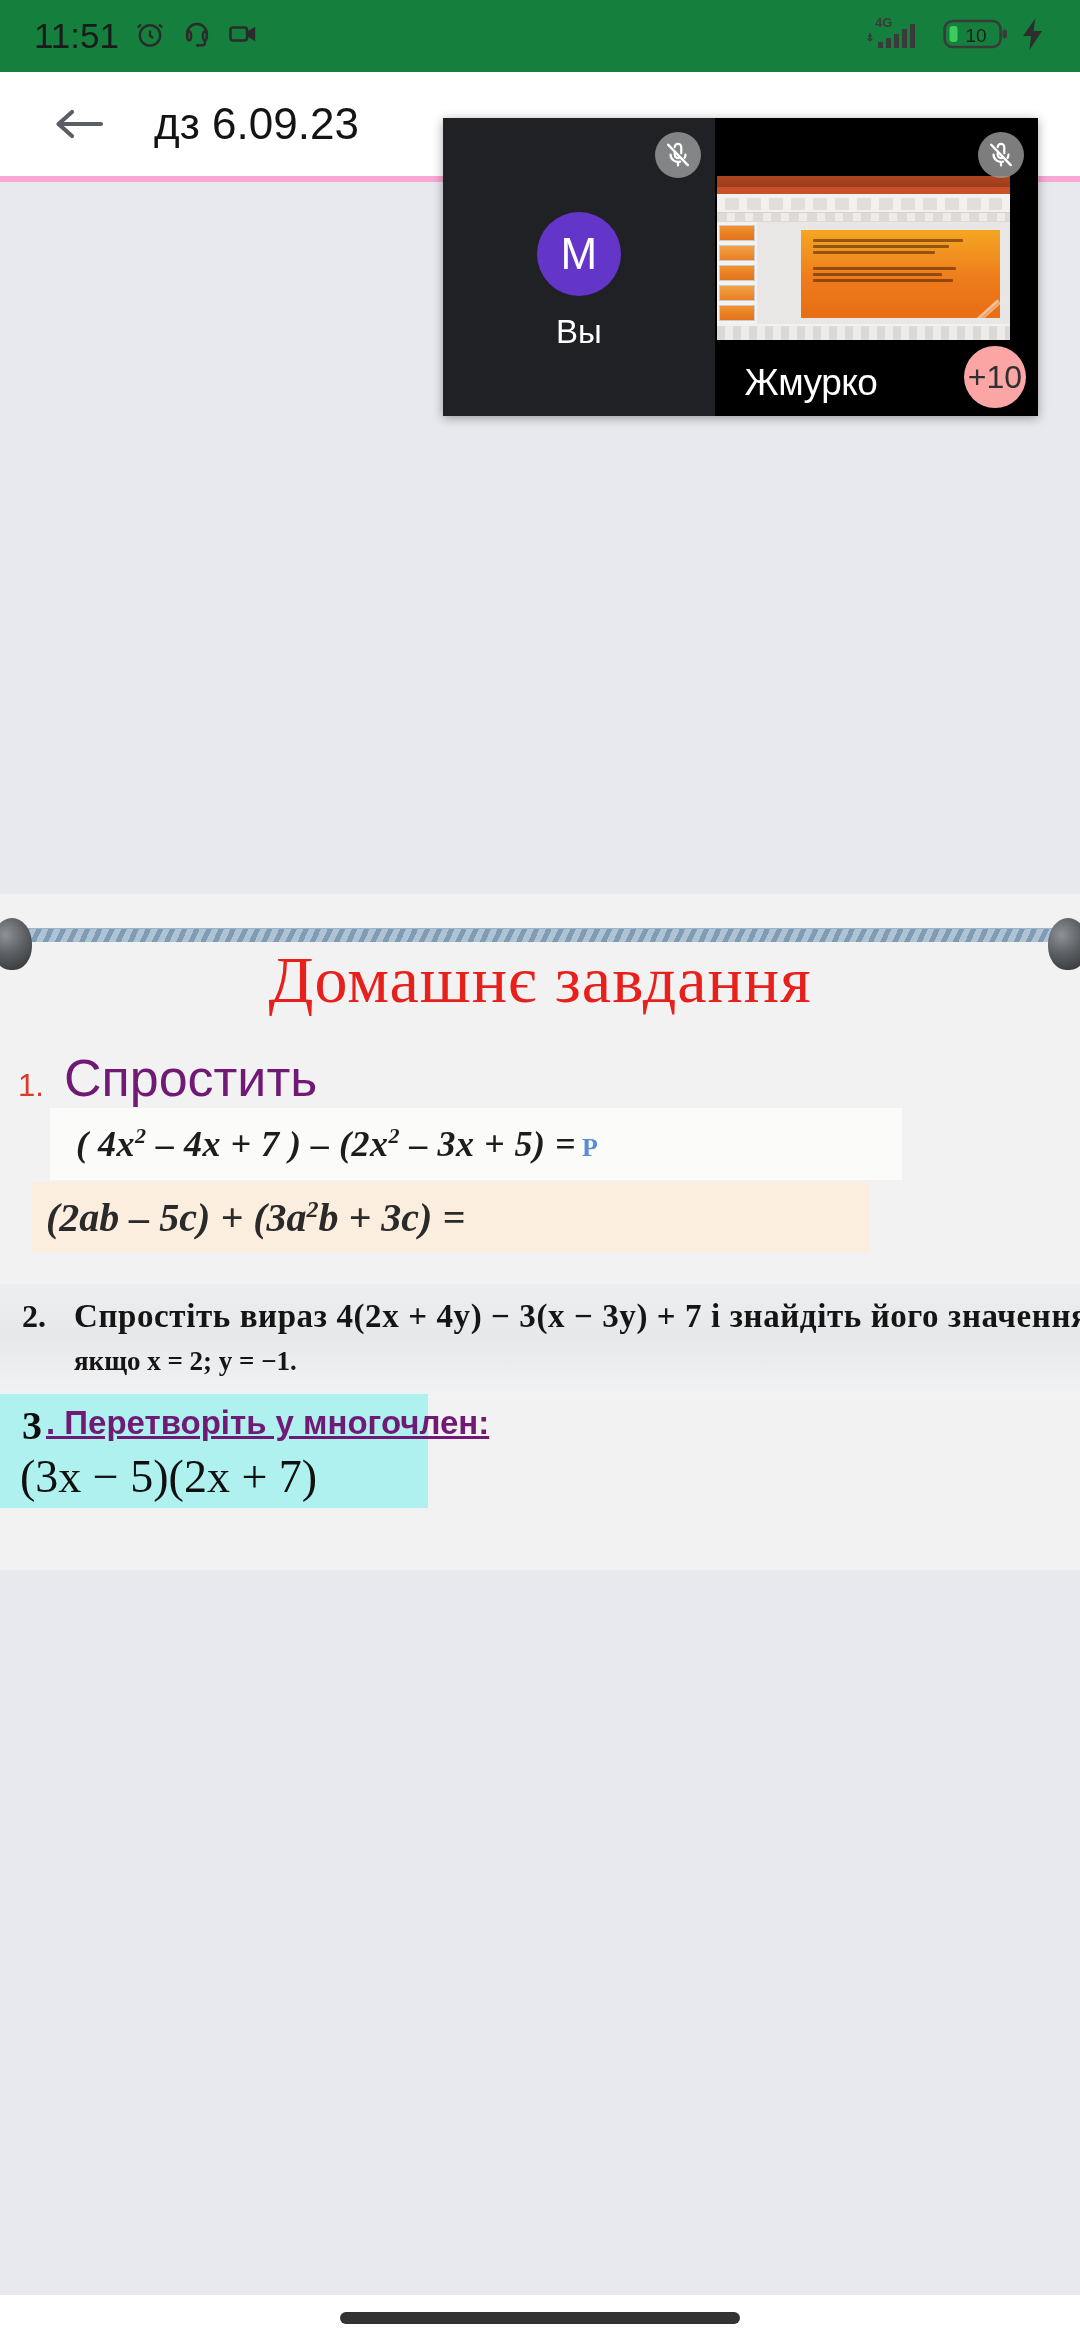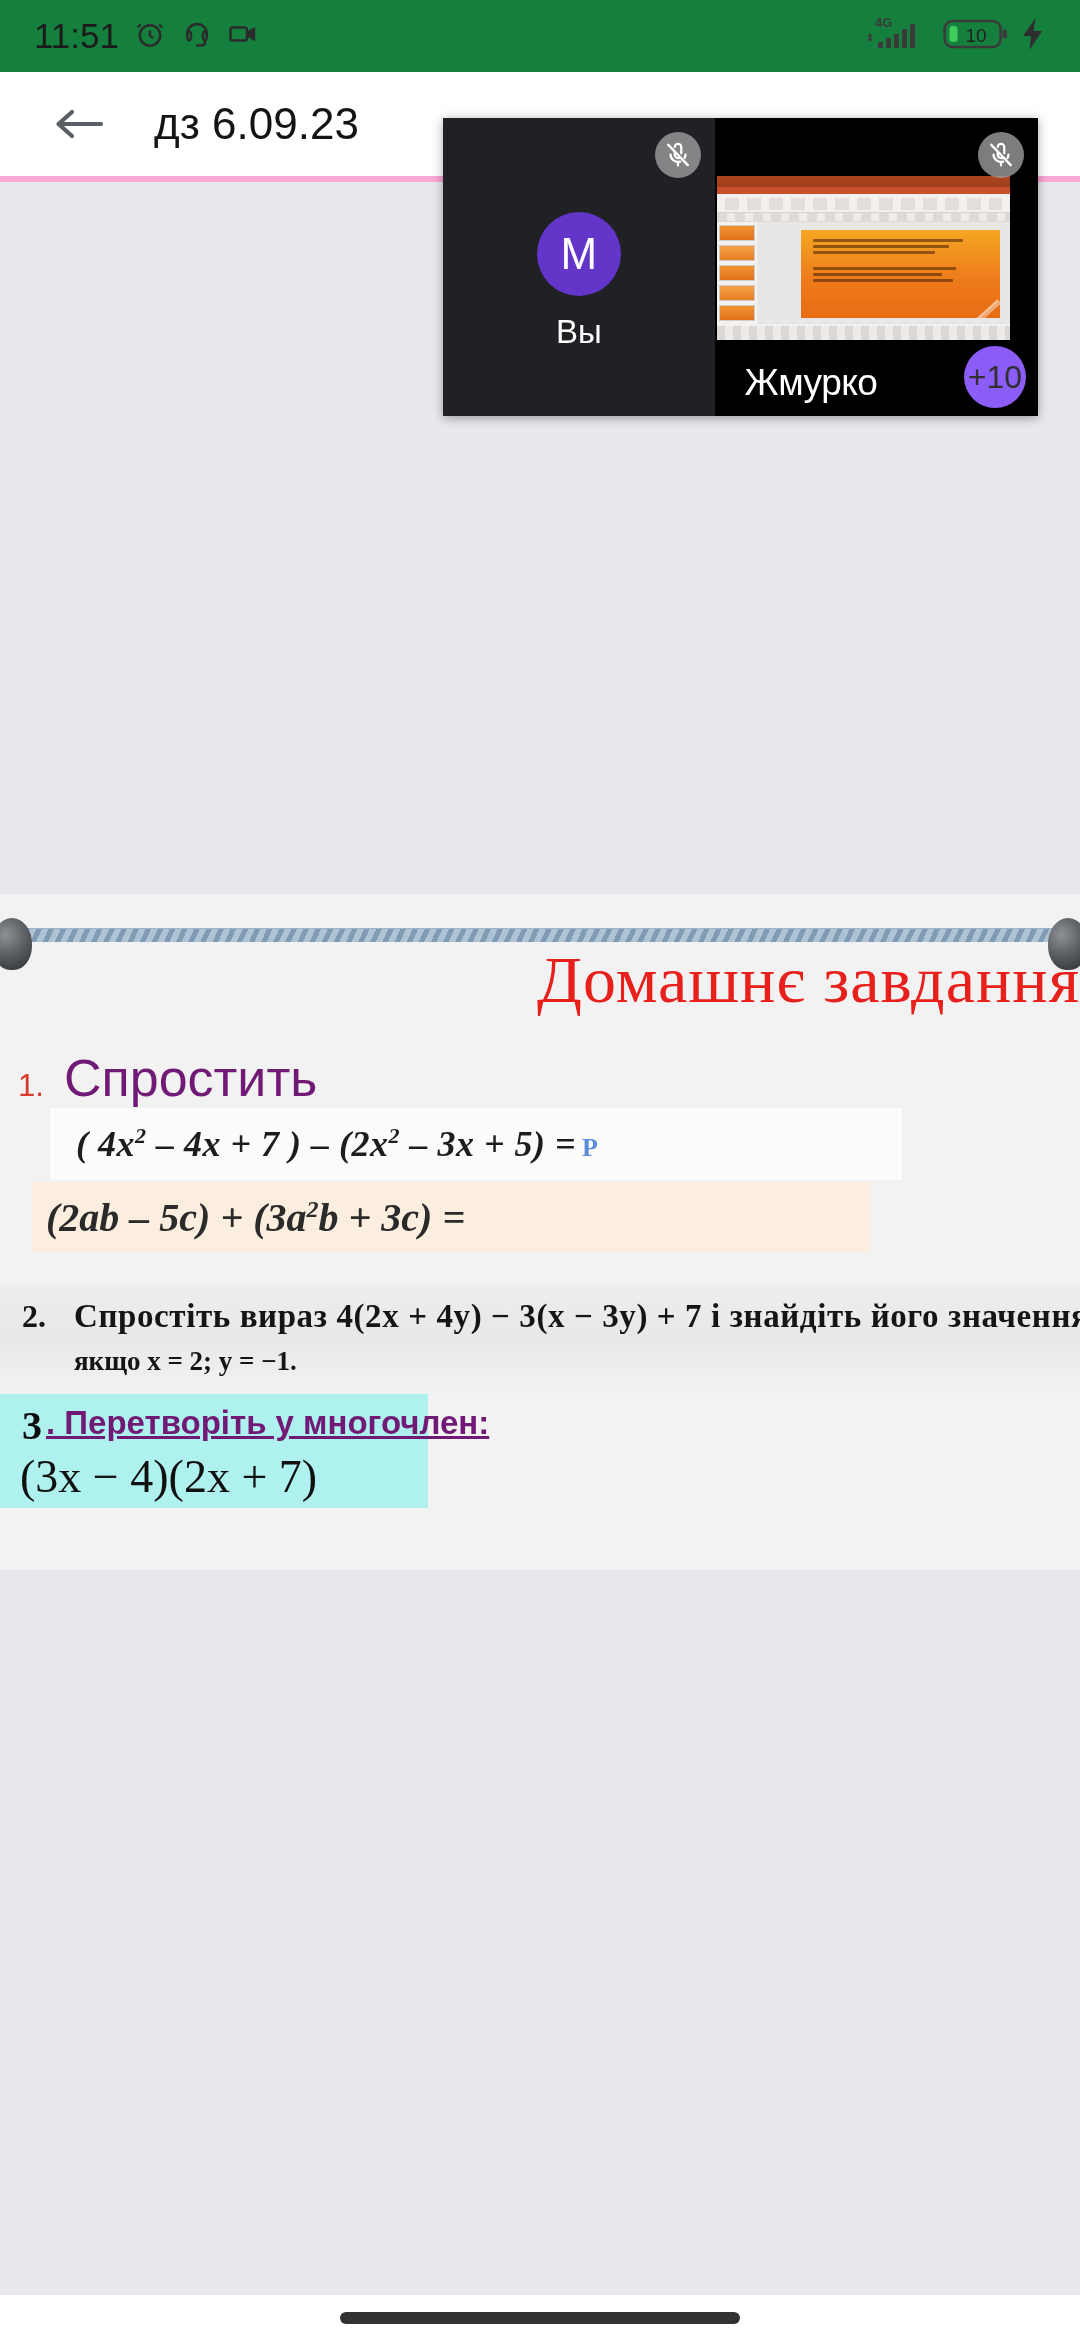--- a/index.html
+++ b/index.html
@@ -108,21 +108,21 @@
     background:rgba(255,255,255,.45); transform:rotate(-42deg); }
   .ppt-status { position:absolute; left:0; right:0; bottom:0; height:14px; background:#eeebe9;
     background-image:repeating-linear-gradient(90deg,#dcd8d5 0 8px,#eeebe9 8px 16px); }
 
   .tile-name-share {
     position:absolute; left:30px; bottom:12px; color:#ffffff;
     font-size:37px; letter-spacing:-0.5px;
   }
   .plus-badge {
     position:absolute; right:12px; bottom:8px; width:62px; height:62px;
-    border-radius:50%; background:#8b5cf6; color:#303030;
+    border-radius:50%; background:#fca5a5; color:#303030;
     display:flex; align-items:center; justify-content:center;
     font-size:32px;
   }
 
   
   .sheet {
     position:absolute; left:0; top:894px; width:1080px; height:676px;
     background:#f2f2f2;
   }
   .spiral-strip {
@@ -131,21 +131,21 @@
     background-image:repeating-linear-gradient(115deg,#7f9cb4 0 5px,#aec3d4 5px 11px);
     border-top:1px solid #9fb4c6;
   }
   .knob { position:absolute; width:40px; height:52px; top:24px;
     background:radial-gradient(circle at 34% 32%, #8e9195 0%, #5c5f63 45%, #2c2e31 100%);
     border-radius:50% 50% 46% 46%; }
   .knob.left { left:-8px; }
   .knob.right { right:-8px; }
 
   .hw-title {
-    position:absolute; left:0; top:48px; width:1080px; text-align:right;
+    position:absolute; left:0; top:48px; width:1080px; text-align:center;
     color:#e8201c; font-family:"Liberation Serif", serif;
     font-size:66px; font-weight:400; letter-spacing:1px;
   }
   .paper { position:absolute; left:0; top:36px; width:1080px; height:640px;
     background:linear-gradient(180deg,#f7f7f6 0%, #f2f2f2 100%); z-index:-1; }
 
   .task1 { position:absolute; left:18px; top:154px; display:flex; align-items:baseline; }
   .t1-num { color:#d83a2e; font-size:31px; width:46px; }
   .t1-txt { color:#701a75; font-size:52px; }
 
@@ -362,21 +362,21 @@
       <div class="t2-line1">
         <span class="t2-num">2.</span>
         <span class="t2-txt mathit">Спростіть вираз  4(2x + 4y) − 3(x − 3y) + 7  і знайдіть його значення,</span>
       </div>
       <div class="t2-line2 mathit">якщо x = 2;  y = −1.</div>
     </div>
 
     <div class="task3-box">
       <span class="t3-num">3</span>
       <span class="t3-head" style="left:46px;">. Перетворіть у многочлен:</span>
-      <span class="t3-eq">(3x − 4)(2x + 7)</span>
+      <span class="t3-eq">(3x − 5)(2x + 7)</span>
     </div>
   </div>
 
   <div class="navbar">
     <div class="nav-pill"></div>
   </div>
 
 </div>
 
 </body></html>

